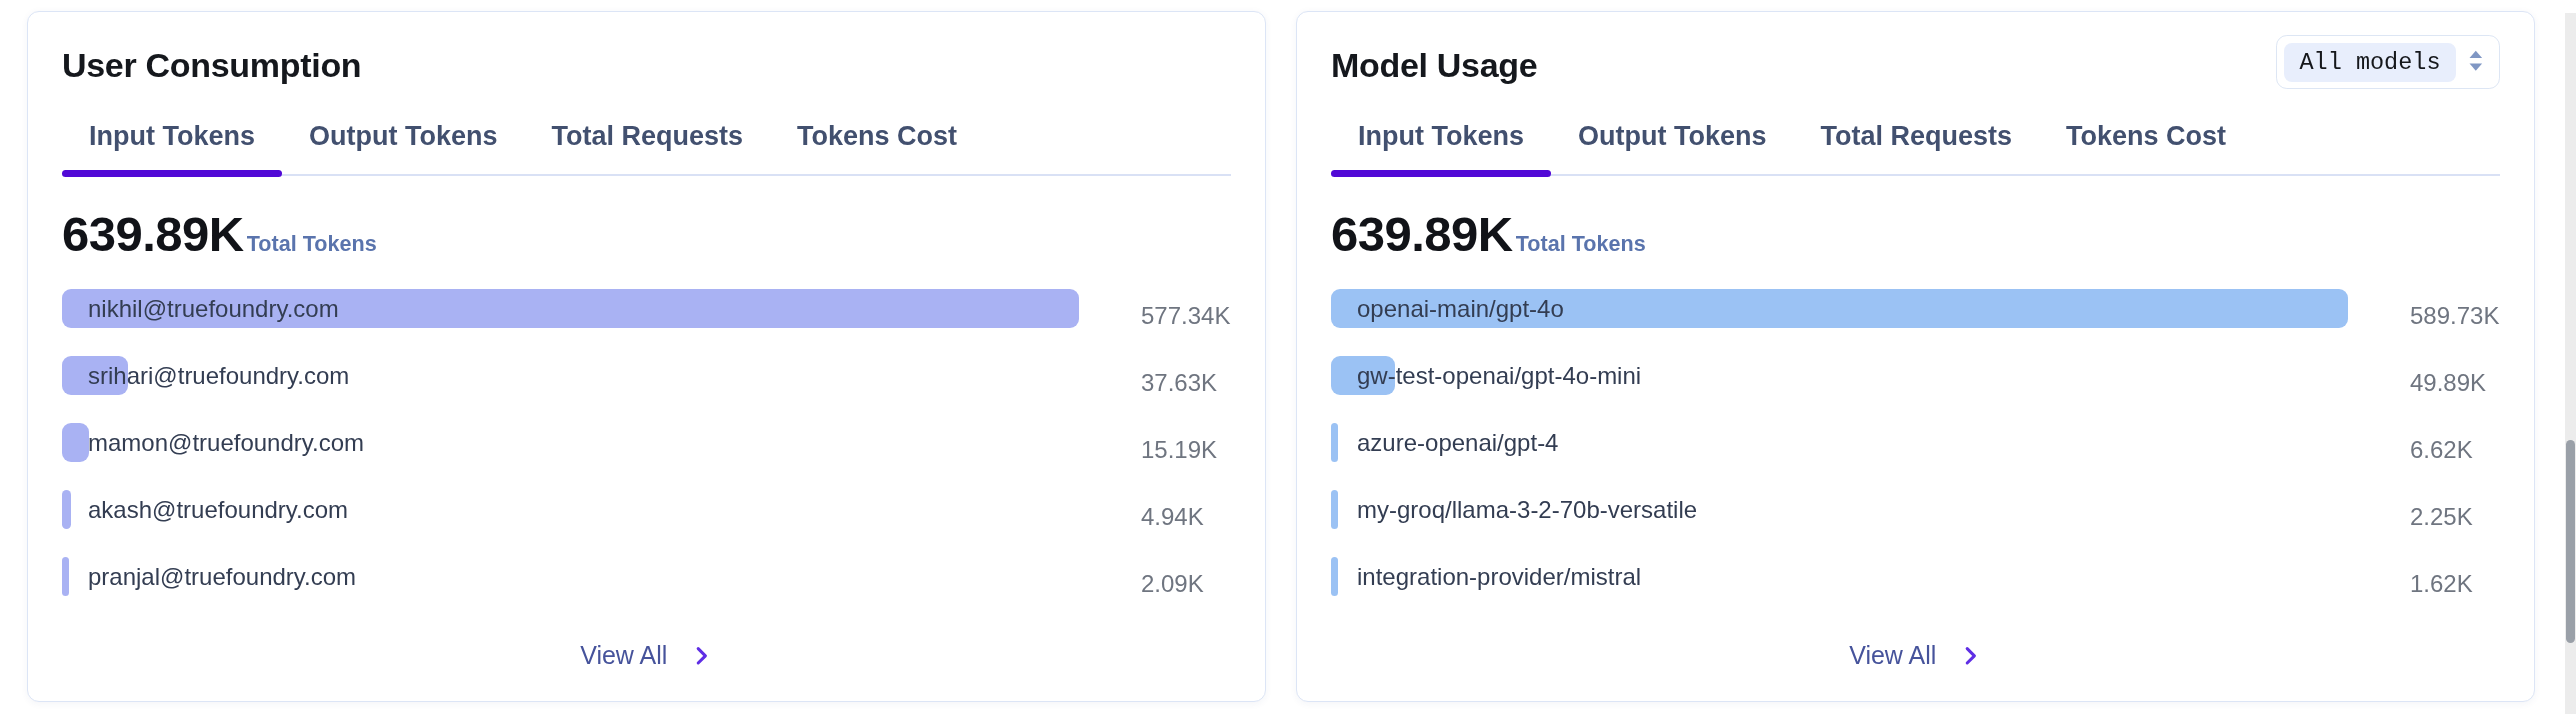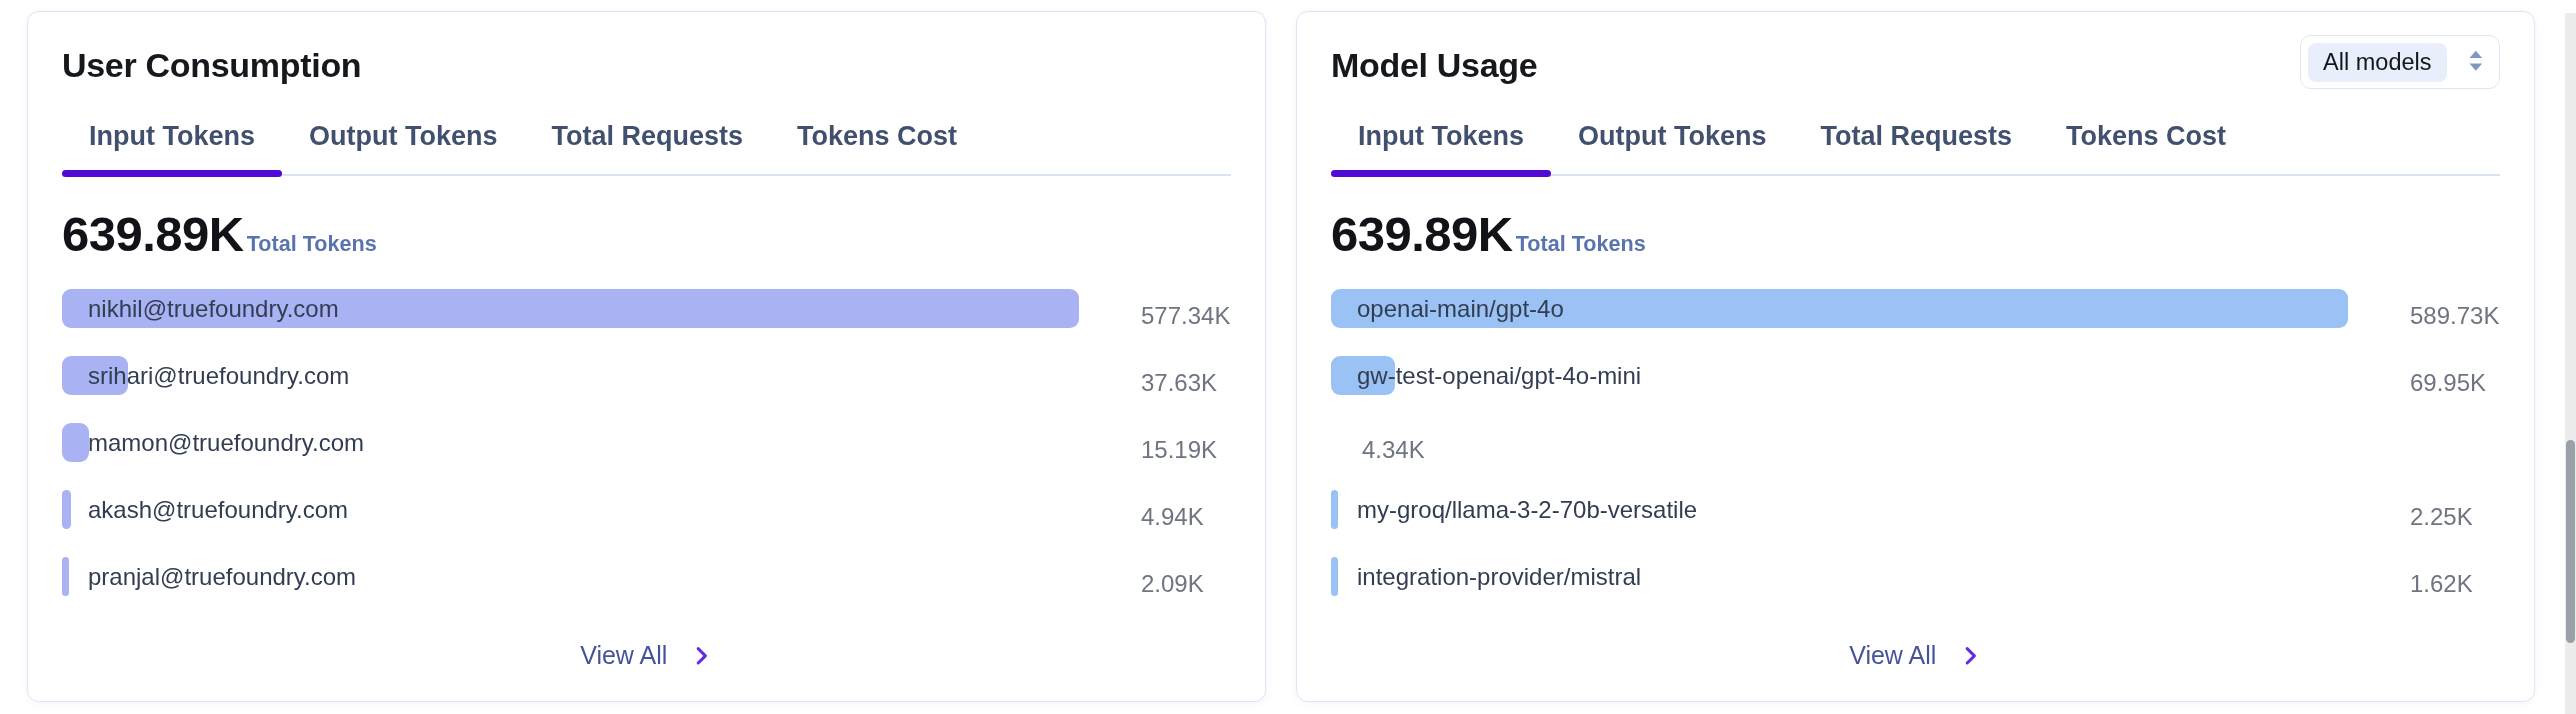--- a/index.html
+++ b/index.html
@@ -13,23 +13,23 @@
     box-shadow: 0 1.8px 7.2px rgba(30, 60, 120, 0.05);
   }
   .card.left  { left: 27px; }
   .card.right { left: 1296px; }
   .card-inner { height: 100%; padding: 23.5px 34px 25px; display: flex; flex-direction: column; }
 
   .card-header { display: flex; justify-content: space-between; align-items: flex-start; min-height: 56px; }
   .card-title { font-size: 34px; line-height: 43px; font-weight: 700; color: #15181d; letter-spacing: -0.3px; margin-top: 9px; white-space: nowrap; }
 
   .dropdown {
-    display: flex; align-items: center; gap: 18px; height: 54px;
+    display: flex; align-items: center; gap: 9px; height: 54px;
     border: 1.8px solid #dde6f4; border-radius: 10.8px; background: #ffffff;
-    padding: 6.3px 12.6px 6.3px 7.2px; cursor: pointer;
+    padding: 6.3px 12.6px 6.3px 7.2px; cursor: pointer; font-family: Liberation Mono, monospace;
   }
   .dropdown-pill {
     background: #e8eefc; border-radius: 8px; padding: 6.3px 15.3px;
     font-size: 23.5px; font-weight: 500; color: #15171b; white-space: nowrap;
   }
 
   .tabs { display: flex; margin-top: 29px; border-bottom: 2.7px solid #d9e1f5; }
   .tab {
     position: relative; font-size: 27px; line-height: 32px; font-weight: 600;
     color: #42506f; padding: 0 27px 21.6px; cursor: pointer; white-space: nowrap;
@@ -164,24 +164,28 @@
               <div class="bar" style="width: 97%; background: rgb(155, 194, 244);"></div>
               <span class="bar-label">openai-main/gpt-4o</span>
             </div>
             <div class="row-value">589.73K</div>
           </div>
           <div class="row">
             <div class="bar-wrap">
               <div class="bar" style="width: 6.08419%; background: rgb(155, 194, 244);"></div>
               <span class="bar-label">gw-test-openai/gpt-4o-mini</span>
             </div>
-            <div class="row-value">69.95K</div>
-          </div>
-          <div class="row">
-            <div class="row-value">4.34K</div>
+            <div class="row-value">49.89K</div>
+          </div>
+          <div class="row">
+            <div class="bar-wrap">
+              <div class="bar" style="width: 0.713852%; background: rgb(155, 194, 244);"></div>
+              <span class="bar-label">azure-openai/gpt-4</span>
+            </div>
+            <div class="row-value">6.62K</div>
           </div>
           <div class="row">
             <div class="bar-wrap">
               <div class="bar" style="width: 0.562529%; background: rgb(155, 194, 244);"></div>
               <span class="bar-label">my-groq/llama-3-2-70b-versatile</span>
             </div>
             <div class="row-value">2.25K</div>
           </div>
           <div class="row">
             <div class="bar-wrap">

